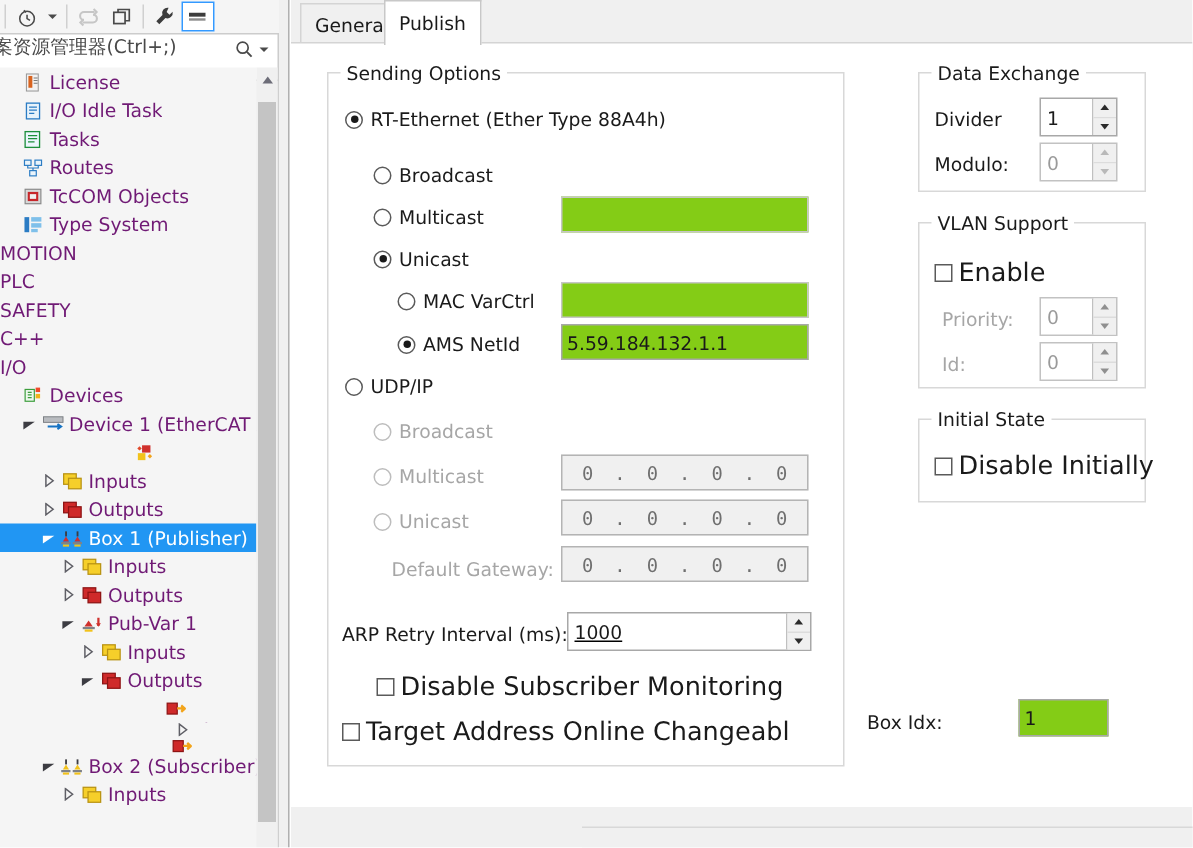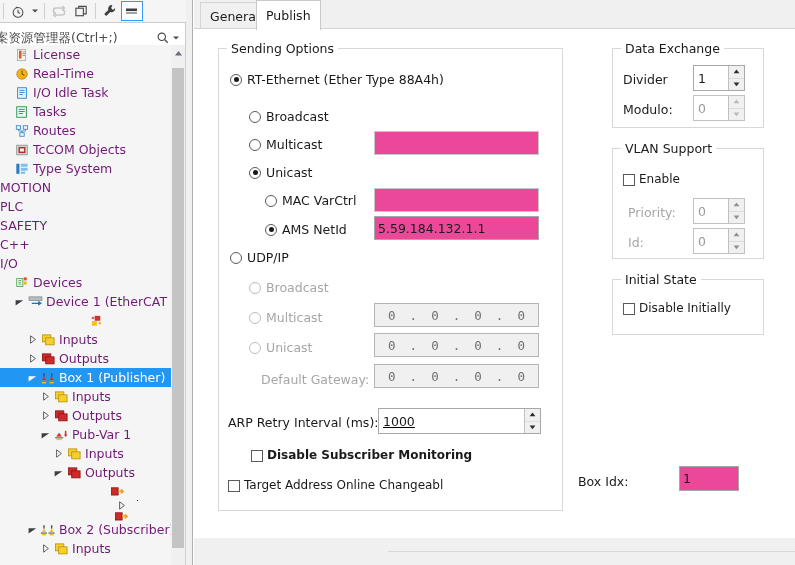--- a/index.html
+++ b/index.html
@@ -40,21 +40,21 @@
     background: #ffffff;
   }
   .tb-btn svg { display: block; }
 
   #search-row {
     position: absolute; left: 0; top: 22px;
     width: 186px; height: 32px;
     background: #ffffff;
     border: 1px solid #cccccc;
     border-left: none;
-    display: flex; align-items: center;
+    display: flex; 
   }
   #search-input-text {
     flex: 1;
     padding-left: 0px;
     margin-left: -4px;
     font-size: 12.5px;
     color: #4a4a4a;
     white-space: nowrap;
     overflow: hidden;
     font-family: "DejaVu Sans", "Liberation Sans", sans-serif;
@@ -208,38 +208,38 @@
     position: absolute; left: 2.5px; top: 2.5px;
     width: 5px; height: 5px; border-radius: 50%;
     background: #1a1a1a;
   }
   .radio.dis { color: #a6a6a6; }
   .radio.dis .rb { border-color: #bdbdbd; }
 
   
   .chk {
     position: absolute;
-    display: flex; align-items: flex-end;
-    font-size: 12px;
+    display: flex; align-items: center;
+    font-size: 17px;
     font-family: "DejaVu Sans", "Liberation Sans", sans-serif;
     white-space: nowrap;
     color: #1a1a1a;
   }
   .chk .cb {
     width: 12px; height: 12px; min-width: 12px;
     border: 1px solid #5a5a5a;
     background: #ffffff;
     margin-right: 4px;
   }
 
   
   .tbx {
     position: absolute;
     border: 1px solid #a8a8a8;
-    background: #ec4899;
+    background: #84cc16;
     font-size: 12.5px;
     font-family: "DejaVu Sans", "Liberation Sans", sans-serif;
     color: #1a1a1a;
     display: flex; align-items: center;
     padding-left: 3px;
     overflow: hidden;
   }
   .tbx.empty { border-color: #c6c6c6; }
   .ipbox {
     position: absolute;
@@ -352,30 +352,20 @@
           <span class="tw-arrow"></span>
           <span class="tw-icon">
             <svg width="14" height="14" viewBox="0 0 16 16">
               <rect x="3" y="1.5" width="9" height="13" fill="#f2f2f2" stroke="#9a9a9a" stroke-width="0.8"></rect>
               <rect x="4.5" y="3" width="3" height="9" fill="#d8631f"></rect>
               <path d="M8.5 4.5 h3 M8.5 6.5 h3 M8.5 8.5 h3" stroke="#7a7a7a" stroke-width="0.8"></path>
             </svg>
           </span>
           <span class="tw-label">License</span>
         </div>
-        <div class="tree-row" style="padding-left: 0px;">
-          <span class="tw-arrow"></span>
-          <span class="tw-icon">
-            <svg width="14" height="14" viewBox="0 0 16 16">
-              <circle cx="8" cy="8" r="6" fill="#f2b21b" stroke="#b07e07" stroke-width="0.8"></circle>
-              <path d="M8 4 V8 L10.6 9.6" stroke="#7a5500" stroke-width="1.2" fill="none"></path>
-            </svg>
-          </span>
-          <span class="tw-label">Real-Time</span>
-        </div>
         <div class="tree-row" style="">
           <span class="tw-arrow"></span>
           <span class="tw-icon">
             <svg width="14" height="14" viewBox="0 0 16 16">
               <rect x="3" y="2" width="10" height="12" fill="#e8f3fb" stroke="#2b7cc4" stroke-width="1"></rect>
               <path d="M5 5 h6 M5 7.4 h6 M5 9.8 h4" stroke="#2b7cc4" stroke-width="1"></path>
             </svg>
           </span>
           <span class="tw-label">I/O Idle Task</span>
         </div>
@@ -778,21 +768,21 @@
                 </svg>
             </div>
             <div class="b">
               <svg width="7" height="5" viewBox="0 0 7 5">
                   <path d="M3.5 4.3 L0.6 0.6 L6.4 0.6 Z" fill="#2b2b2b"></path>
                 </svg>
             </div>
           </div>
         </div>
 
-        <div class="chk" style="left:32px; top:399px;font-weight:bold;">
+        <div class="chk" style="left:32px; top:399px;">
           <span class="cb"></span>
           <span>Disable Subscriber Monitoring</span>
         </div>
 
         <div class="chk" style="left:9px; top:429px;">
           <span class="cb"></span>
           <span>Target Address Online Changeabl</span>
         </div>
       </div>
 

